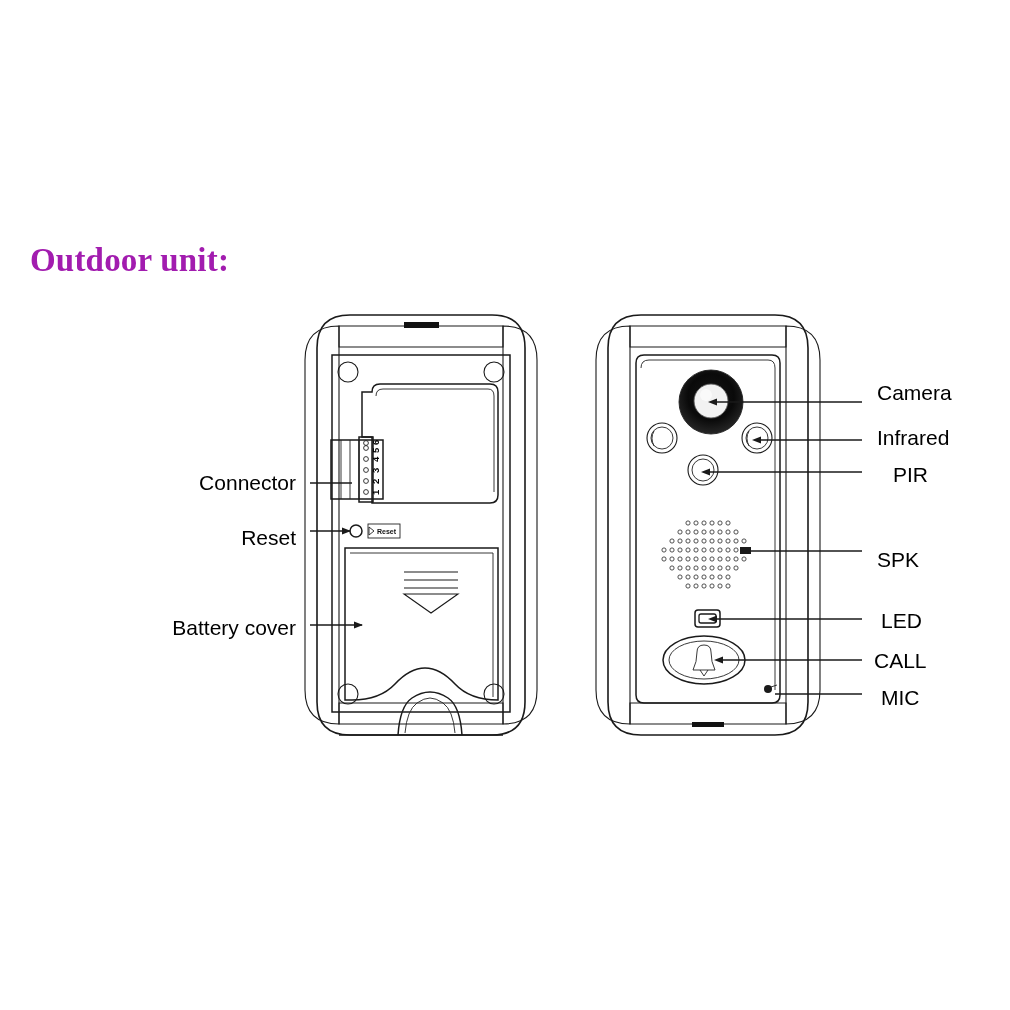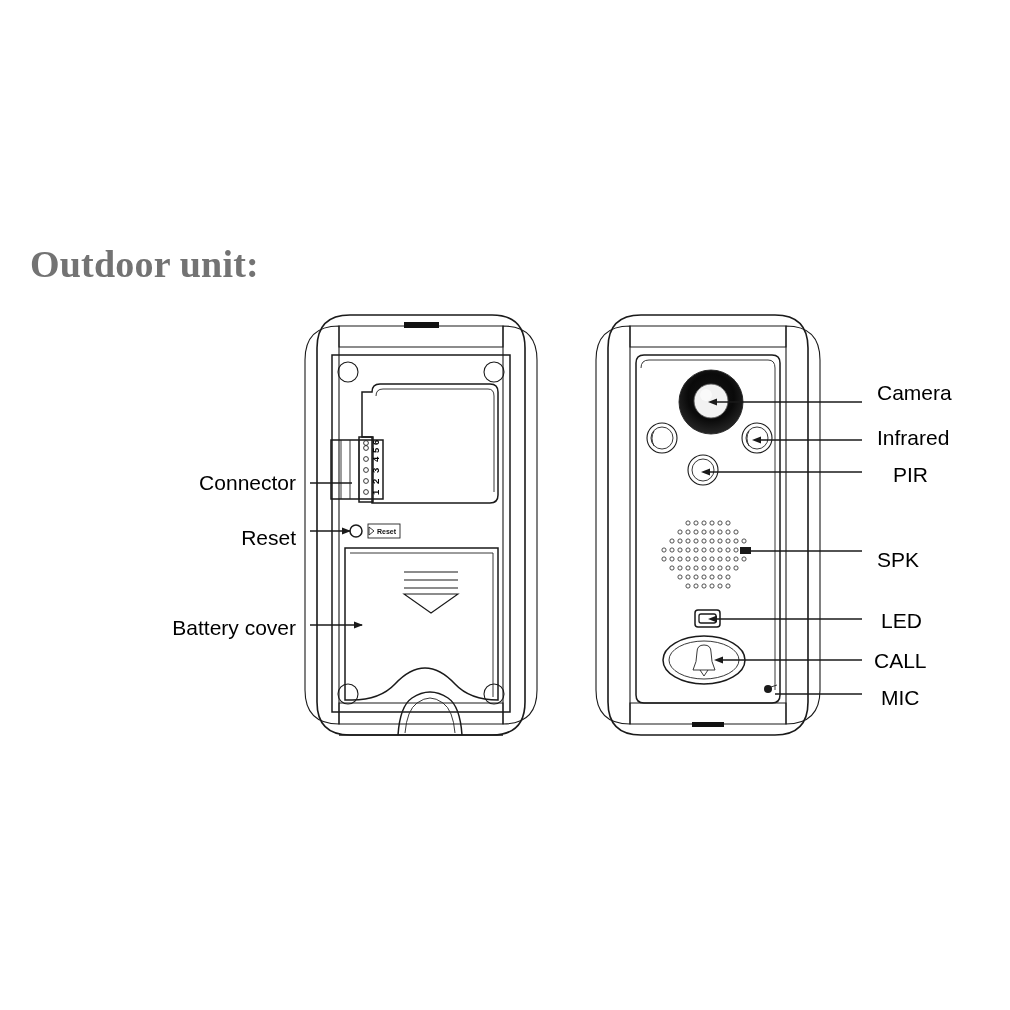--- a/index.html
+++ b/index.html
@@ -13,22 +13,22 @@
     position: relative;
     overflow: hidden;
     font-family: "Liberation Sans", sans-serif;
   }
   #page-title {
     position: absolute;
     left: 30px;
     top: 242px;
     font-family: "Liberation Serif", serif;
     font-weight: bold;
-    font-size: 38px;
-    color: #737373;
+    font-size: 33px;
+    color: #a21caf;
     letter-spacing: 0.2px;
   }
   #diagram {
     position: absolute;
     left: 0;
     top: 0;
   }
   .callout-label {
     font-family: "Liberation Sans", sans-serif;
     font-size: 21px;

